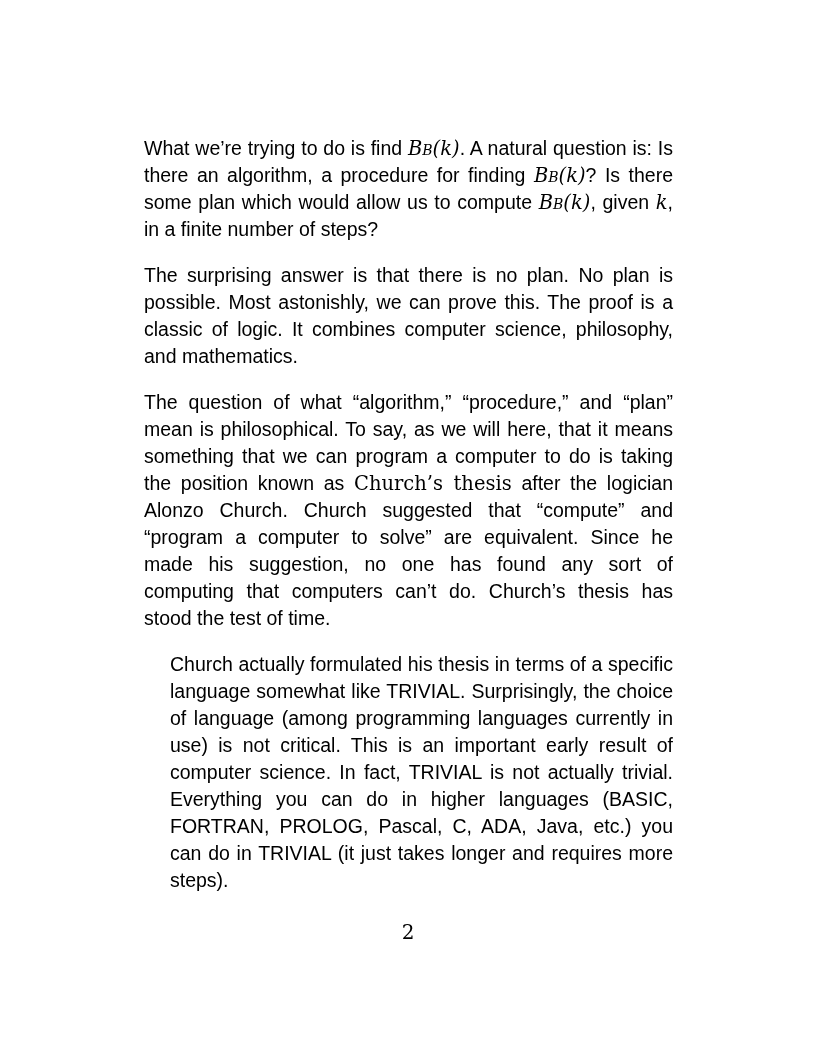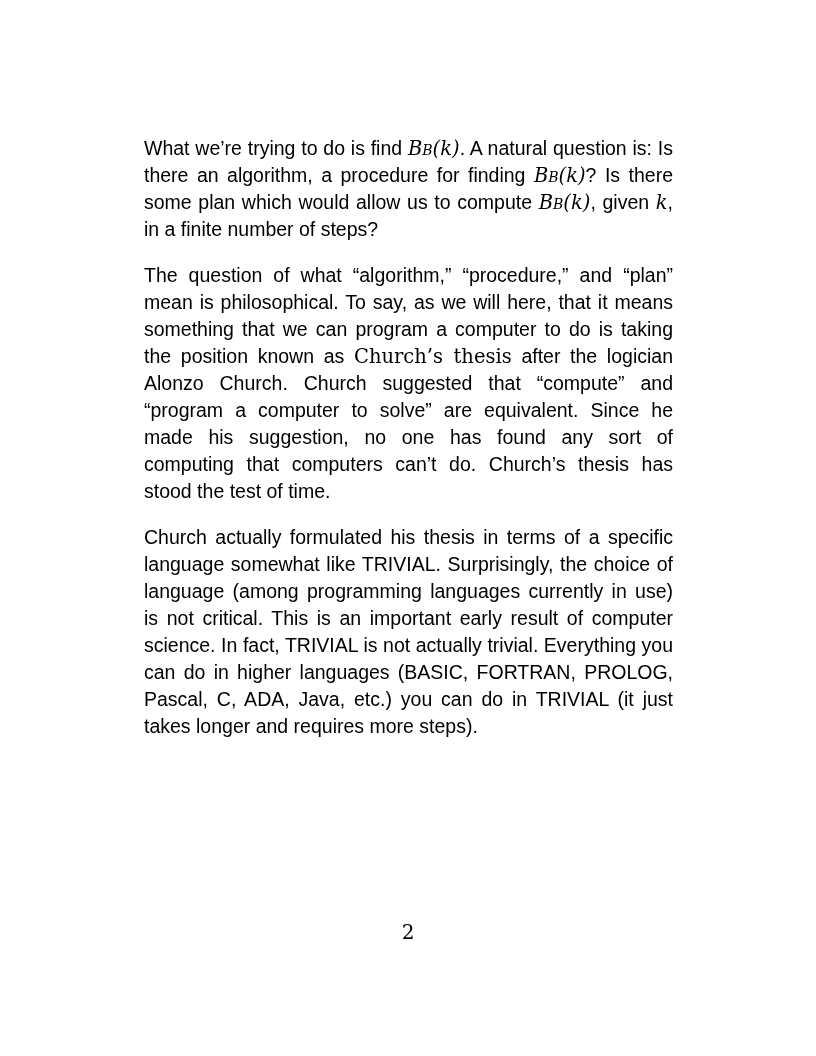--- a/index.html
+++ b/index.html
@@ -26,20 +26,21 @@
     text-align: justify;
     hyphens: auto;
     -webkit-hyphens: auto;
   }
   .para {
     margin: 0 0 19px 0;
     padding: 0;
   }
   .para:last-child {
     margin-bottom: 0;
+    margin-left: 26px;
   }
   
   .cal {
     font-family: "DejaVu Serif", serif;
     font-style: italic;
     font-variant: small-caps;
   }
   
   .m {
     font-family: "DejaVu Serif", serif;
@@ -63,20 +64,21 @@
     line-height: 24px;
   }
 </style>
 </head>
 <body>
 
 <div class="page">
   <main class="textblock">
     <p class="para"><span>What we’re trying to do is find </span><span class="cal">Bb</span><span class="m">(k)</span><span>. A natural question is: Is there an algorithm, a procedure for finding </span><span class="cal">Bb</span><span class="m">(k)</span><span>? Is there some plan which would allow us to compute </span><span class="cal">Bb</span><span class="m">(k)</span><span>, given </span><span class="m">k</span><span>, in a finite number of steps?</span></p>
 
+    <p class="para"><span>The surprising answer is that there is no plan. No plan is possible. Most astonishly, we can prove this. The proof is a classic of logic. It combines computer science, philosophy, and mathematics.</span></p>
 
     <p class="para"><span>The question of what “algorithm,” “procedure,” and “plan” mean is philosophical. To say, as we will here, that it means something that we can program a computer to do is taking the position known as </span><span class="boldterm">Church’s thesis</span><span> after the logician Alonzo Church. Church suggested that “compute” and “program a computer to solve” are equivalent. Since he made his suggestion, no one has found any sort of computing that computers can’t do. Church’s thesis has stood the test of time.</span></p>
 
     <p class="para"><span>Church actually formulated his thesis in terms of a specific language somewhat like TRIVIAL. Surprisingly, the choice of language (among programming languages currently in use) is not critical. This is an important early result of computer science. In fact, TRIVIAL is not actually trivial. Everything you can do in higher languages (BASIC, FORTRAN, PROLOG, Pascal, C, ADA, Java, etc.) you can do in TRIVIAL (it just takes longer and requires more steps).</span></p>
   </main>
 
   <div class="pageno">2</div>
 </div>
 
 </body></html>

